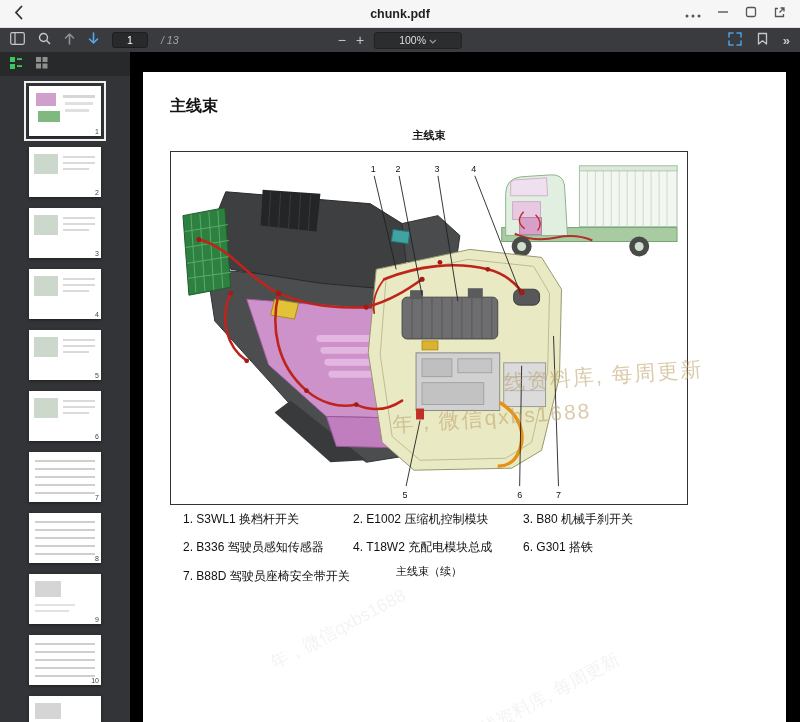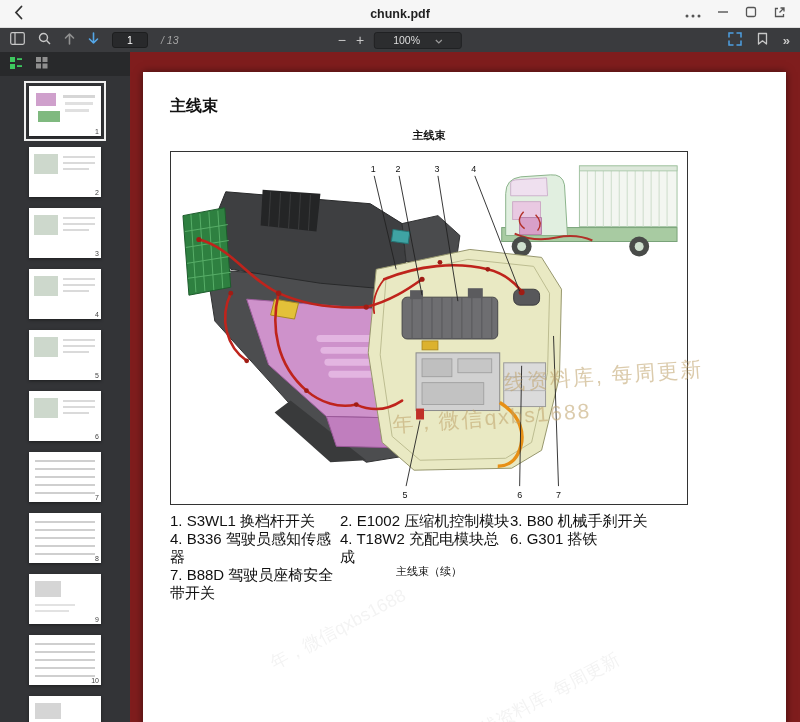--- a/index.html
+++ b/index.html
@@ -28,21 +28,21 @@
     display:flex; align-items:center; color:#c8c8c8; }
   .page-input { width:36px; height:16px; background:#28292b;
     border:1px solid #1d1e1f; border-radius:3px; color:#fff;
     font-size:10.5px; text-align:center; font-family:inherit; }
   .page-sep { color:#a5a5a5; font-size:10.5px;font-style:italic; }
   .center-group { position:absolute; left:50%; transform:translateX(-50%);
     display:flex; align-items:center; gap:10px; }
   .zoom-btn { font-size:14px; line-height:1; color:#cfcfcf; }
   .zoom-select { width:88px; height:17px; background:#2c2d2f;
     border:1px solid #202123; border-radius:3px; display:flex;
-    align-items:center; justify-content:space-between; padding:0 18px;
+    align-items:center; justify-content:space-between; padding:0 24px;
     cursor:pointer; }
   .zoom-select span { color:#dedede; font-size:10.5px; }
   .right-group { margin-left:auto; display:flex; align-items:center; gap:15px; }
   .more-tools { color:#c8c8c8; font-size:13px; font-weight:bold; }
 
   
   .sidebar { position:absolute; top:52px; left:0; width:130px; bottom:0;
     background:#333437; z-index:10; }
   .sidebar-header { height:24px; background:#28292b; display:flex;
     align-items:center; gap:12px; padding:0 9px; }
@@ -75,33 +75,33 @@
     background-size:60px 2px,60px 2px,60px 2px,60px 2px,60px 2px;
     background-position:6px 8px,6px 16px,6px 24px,6px 32px,6px 40px; }
   .thumb.v4 { background-image:
       linear-gradient(#d5d5d5,#d5d5d5), linear-gradient(#e2e2e2,#e2e2e2),
       linear-gradient(#e2e2e2,#e2e2e2);
     background-size:26px 16px,40px 2px,34px 2px;
     background-position:6px 7px,6px 30px,6px 36px; }
 
   
   .viewer { position:absolute; top:52px; left:130px; right:0; bottom:0;
-    background:#7f1d1d; overflow:hidden; }
+    background:#000000; overflow:hidden; }
   .page { position:absolute; left:13px; top:20px; width:643px; height:920px;
     background:#fff; box-shadow:0 0 8px rgba(0,0,0,.5); }
   .heading { position:absolute; left:27px; top:24px; font-size:16px;
     font-weight:bold; color:#111; }
   .fig-caption { position:absolute; left:27px; top:56px; width:518px;
     text-align:center; font-size:11px; font-weight:bold; color:#111; }
   .figure { position:absolute; left:27px; top:79px; width:518px; height:354px;
     border:1px solid #333; background:#fff; }
   .figure svg { width:100%; height:100%; display:block; }
-  .legend { position:absolute; left:27px; top:440px; width:518px;
-    display:grid; grid-template-columns:170px 170px 178px; row-gap:0;
-    font-size:15px; color:#111; line-height:1.2; }
+  .legend { position:absolute; left:40px; top:440px; width:518px;
+    display:grid; grid-template-columns:170px 170px 178px; row-gap:14px;
+    font-size:12px; color:#111; line-height:1.2; }
   .continued { position:absolute; left:27px; top:492px; width:518px;
     text-align:center; font-size:11px; font-weight:normal; color:#111; }
 
   .watermark-tan { position:absolute; left:300px; top:292px;
     transform:rotate(-4deg); color:rgba(190,160,104,.55); font-size:21px;
     letter-spacing:2px; white-space:nowrap; pointer-events:none; z-index:5; }
   .watermark-tan .wm2 { margin-top:6px; margin-left:-52px; }
   .wm-faint { position:absolute; color:rgba(40,40,40,.055); font-size:18px;
     white-space:nowrap; transform:rotate(-28deg); pointer-events:none; z-index:4; }
   .wm-faint.f1 { left:120px; top:545px; }
@@ -398,21 +398,21 @@
           <text x="350" y="348">6</text>
           <text x="389" y="348">7</text>
         </g>
       </svg>
     </div>
 
     <div class="legend">
         <div class="legend-item">1. S3WL1 换档杆开关</div>
         <div class="legend-item">2. E1002 压缩机控制模块</div>
         <div class="legend-item">3. B80 机械手刹开关</div>
-        <div class="legend-item">4. B336 驾驶员感知传感器</div>
+        <div class="legend-item">2. B336 驾驶员感知传感器</div>
         <div class="legend-item">4. T18W2 充配电模块总成</div>
         <div class="legend-item">6. G301 搭铁</div>
         <div class="legend-item">7. B88D 驾驶员座椅安全带开关</div>
       </div>
     <div class="continued">主线束（续）</div>
 
     <div class="watermark-tan">
       <div class="wm1" style="margin-left:62px;">线资料库, 每周更新</div>
       <div class="wm2">年，微信qxbs1688</div>
     </div>

